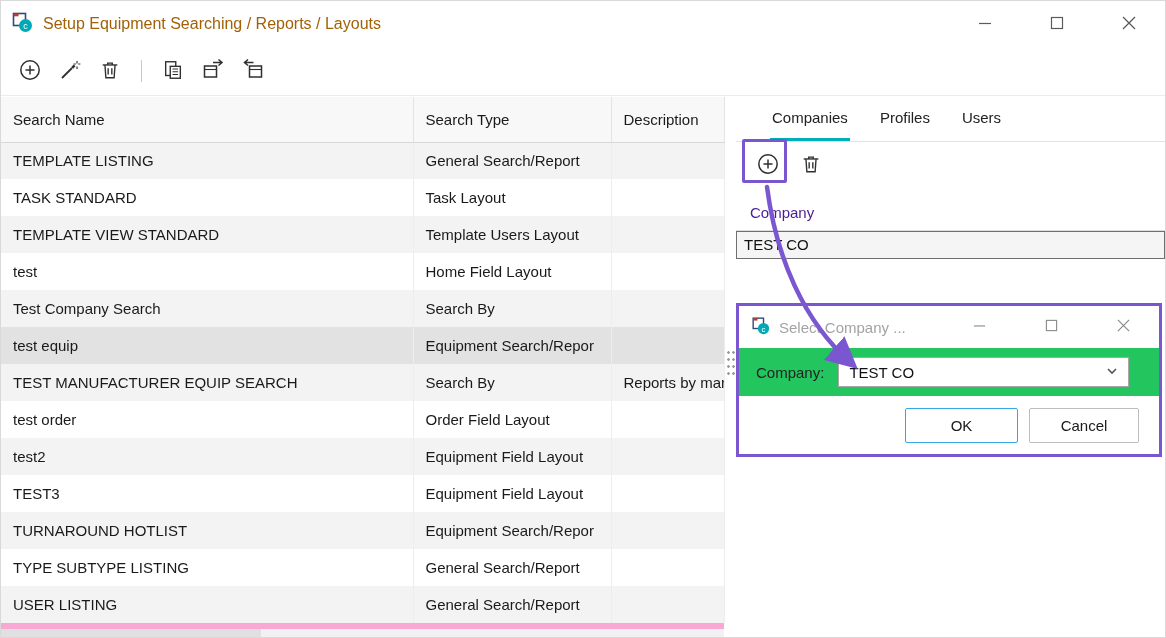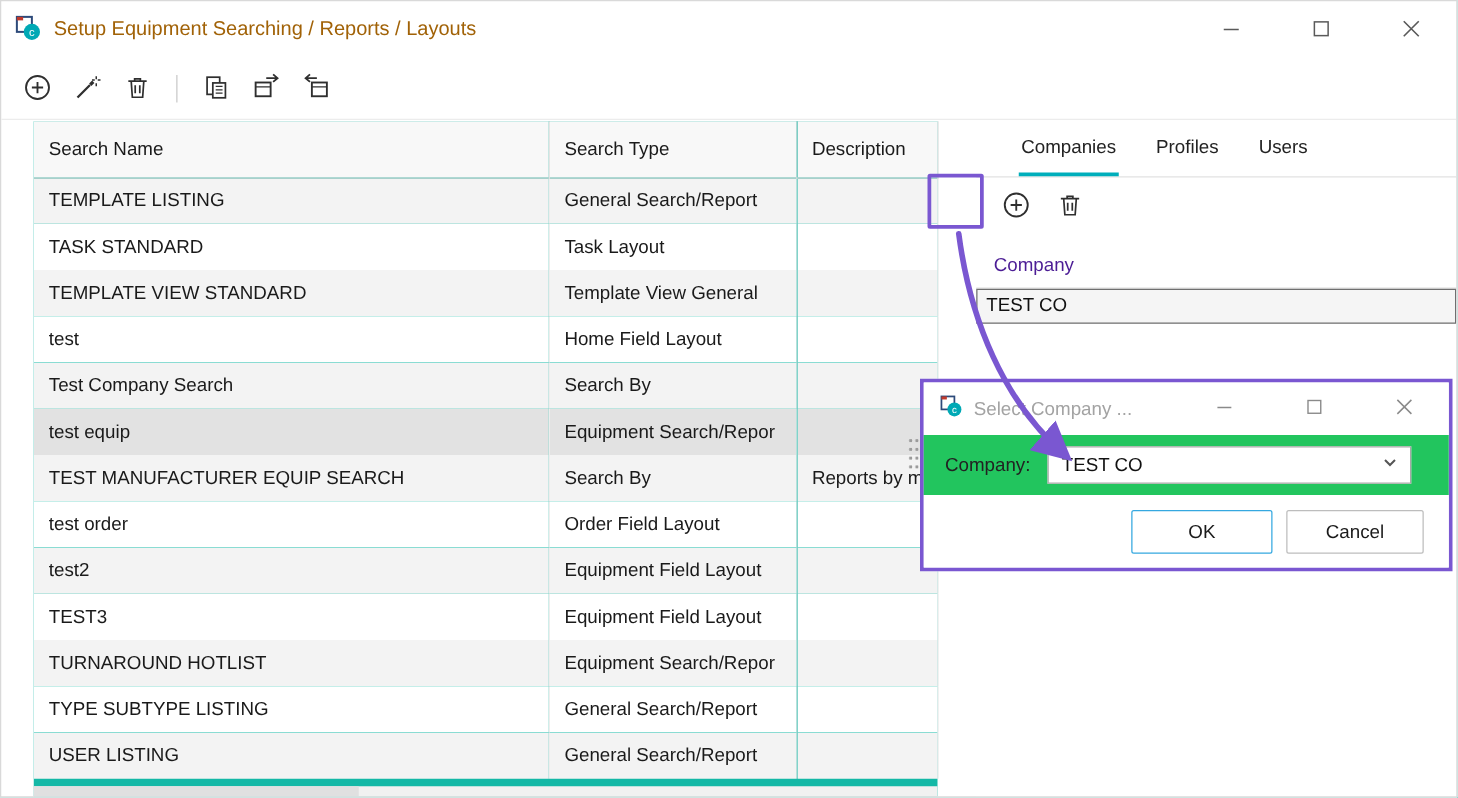--- a/index.html
+++ b/index.html
@@ -13,35 +13,35 @@
   
   .titlebar { height: 46px; display: flex; align-items: center; padding-left: 10px; }
   .title { margin-left: 10px; font-size: 16px; color: #a16207; white-space: nowrap; }
   .win-controls { margin-left: auto; display: flex; height: 100%; }
   .win-btn { width: 72px; height: 100%; display: flex; align-items: center; justify-content: center; background: none; border: none; padding: 0; }
   
   .toolbar { height: 49px; display: flex; align-items: center; padding-left: 16px; gap: 14px; border-bottom: 1px solid #ececec; }
   .tool-btn { width: 26px; height: 26px; display: flex; align-items: center; justify-content: center; background: none; border: none; padding: 0; }
   .toolbar .sep { width: 1px; height: 22px; background: #c9c9c9; margin: 0 4px; }
   
-  .table-wrap { position: absolute; left: 0; top: 96px; width: 723px; bottom: 0; background: #14b8a6; margin-left: 26px; }
+  .table-wrap { position: absolute; left: 0; top: 96px; width: 723px; bottom: 0; background: #f9a8d4; }
   table { border-collapse: collapse; width: 723px; table-layout: fixed; }
   th { height: 45px; font-weight: normal; text-align: left; padding: 0 8px 0 12px; font-size: 15px;
        background: #f8f8f8; border-bottom: 1px solid #d8d8d8; border-right: 1px solid #e4e4e4; white-space: nowrap; overflow: hidden; }
   td { height: 37px; padding: 0 8px 0 12px; font-size: 15px; white-space: nowrap; overflow: hidden;
        border-right: 1px solid #ededed; background: #fff; }
   tbody tr:nth-child(odd) td { background: #f3f3f3; }
   tbody tr.selected td { background: #e2e2e2; }
   .hscrollbar { position: absolute; left: 0; bottom: 0; width: 723px; height: 8px; background: #f1f1f1; }
   .hscrollbar .thumb { width: 260px; height: 8px; background: #e0e0e0; }
   
   .splitter { position: absolute; left: 725px; top: 348px; width: 10px; height: 30px;
     background-image: radial-gradient(circle, #9b9b9b 1.2px, transparent 1.5px); background-size: 5px 7px; }
   
-  .right-panel { position: absolute; left: 735px; top: 96px; right: 0; bottom: 0; background: #fff; margin-left: 45px; }
+  .right-panel { position: absolute; left: 735px; top: 96px; right: 0; bottom: 0; background: #fff; }
   .tabs { height: 45px; display: flex; padding-left: 34px; gap: 28px; border-bottom: 1px solid #e2e2e2; }
   .tab { display: flex; align-items: center; padding: 0 2px; font-size: 15px; color: #222; border-bottom: 3px solid transparent; }
   .tab.active { border-bottom-color: var(--tab-accent); }
   .panel-toolbar { height: 46px; display: flex; align-items: center; padding-left: 19px; gap: 17px; }
   .company-header { margin-top: 7px; height: 36px; line-height: 36px; padding-left: 14px; font-size: 15px; color: #4c1d95; border-bottom: 1px solid #dcdcdc; }
   .company-row { height: 28px; line-height: 26px; border: 1px solid #6f6f6f; background: #f5f5f5; padding-left: 7px; font-size: 15px; color: #111; }
   
   .purple-box { position: absolute; left: 741px; top: 138px; width: 45px; height: 44px;
     border: 3px solid var(--annotation); border-radius: 2px; z-index: 12; pointer-events: none; }
   .arrow-overlay { position: absolute; left: 0; top: 0; z-index: 20; pointer-events: none; }
@@ -161,21 +161,21 @@
             <td>General Search/Report</td>
             <td></td>
           </tr>
           <tr>
             <td>TASK STANDARD</td>
             <td>Task Layout</td>
             <td></td>
           </tr>
           <tr>
             <td>TEMPLATE VIEW STANDARD</td>
-            <td>Template View General</td>
+            <td>Template Users Layout</td>
             <td></td>
           </tr>
           <tr>
             <td>test</td>
             <td>Home Field Layout</td>
             <td></td>
           </tr>
           <tr>
             <td>Test Company Search</td>
             <td>Search By</td>

